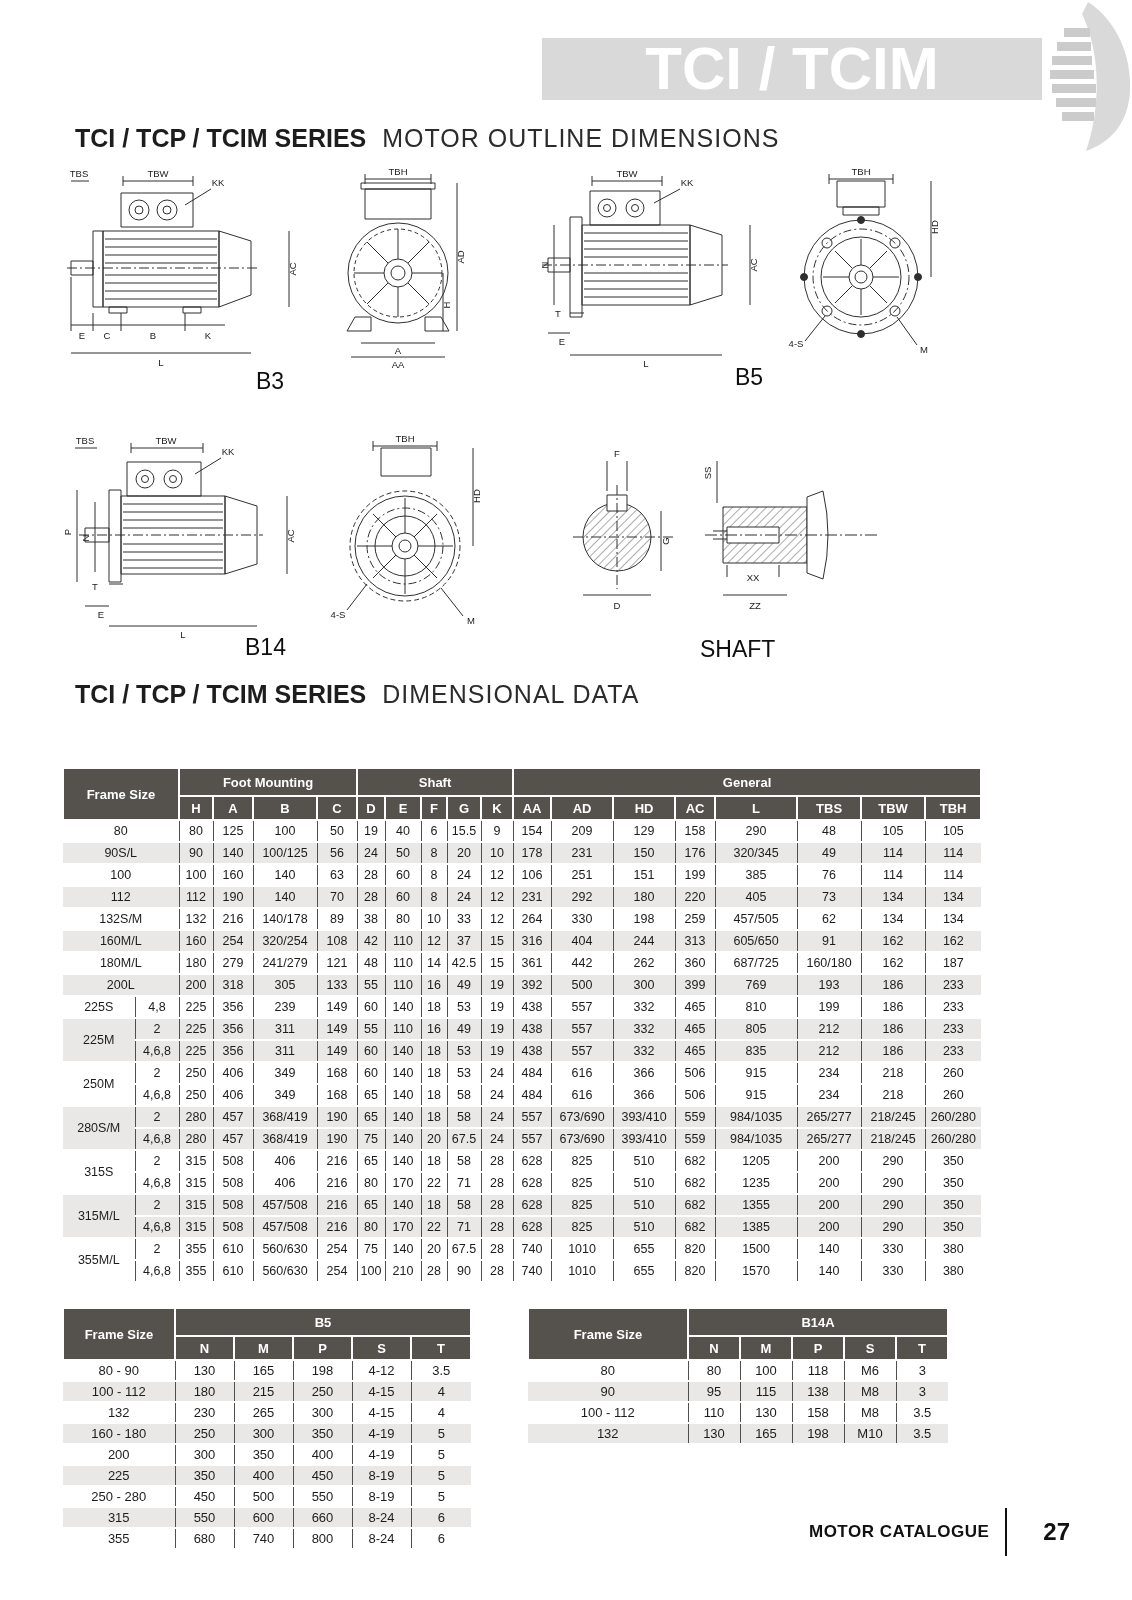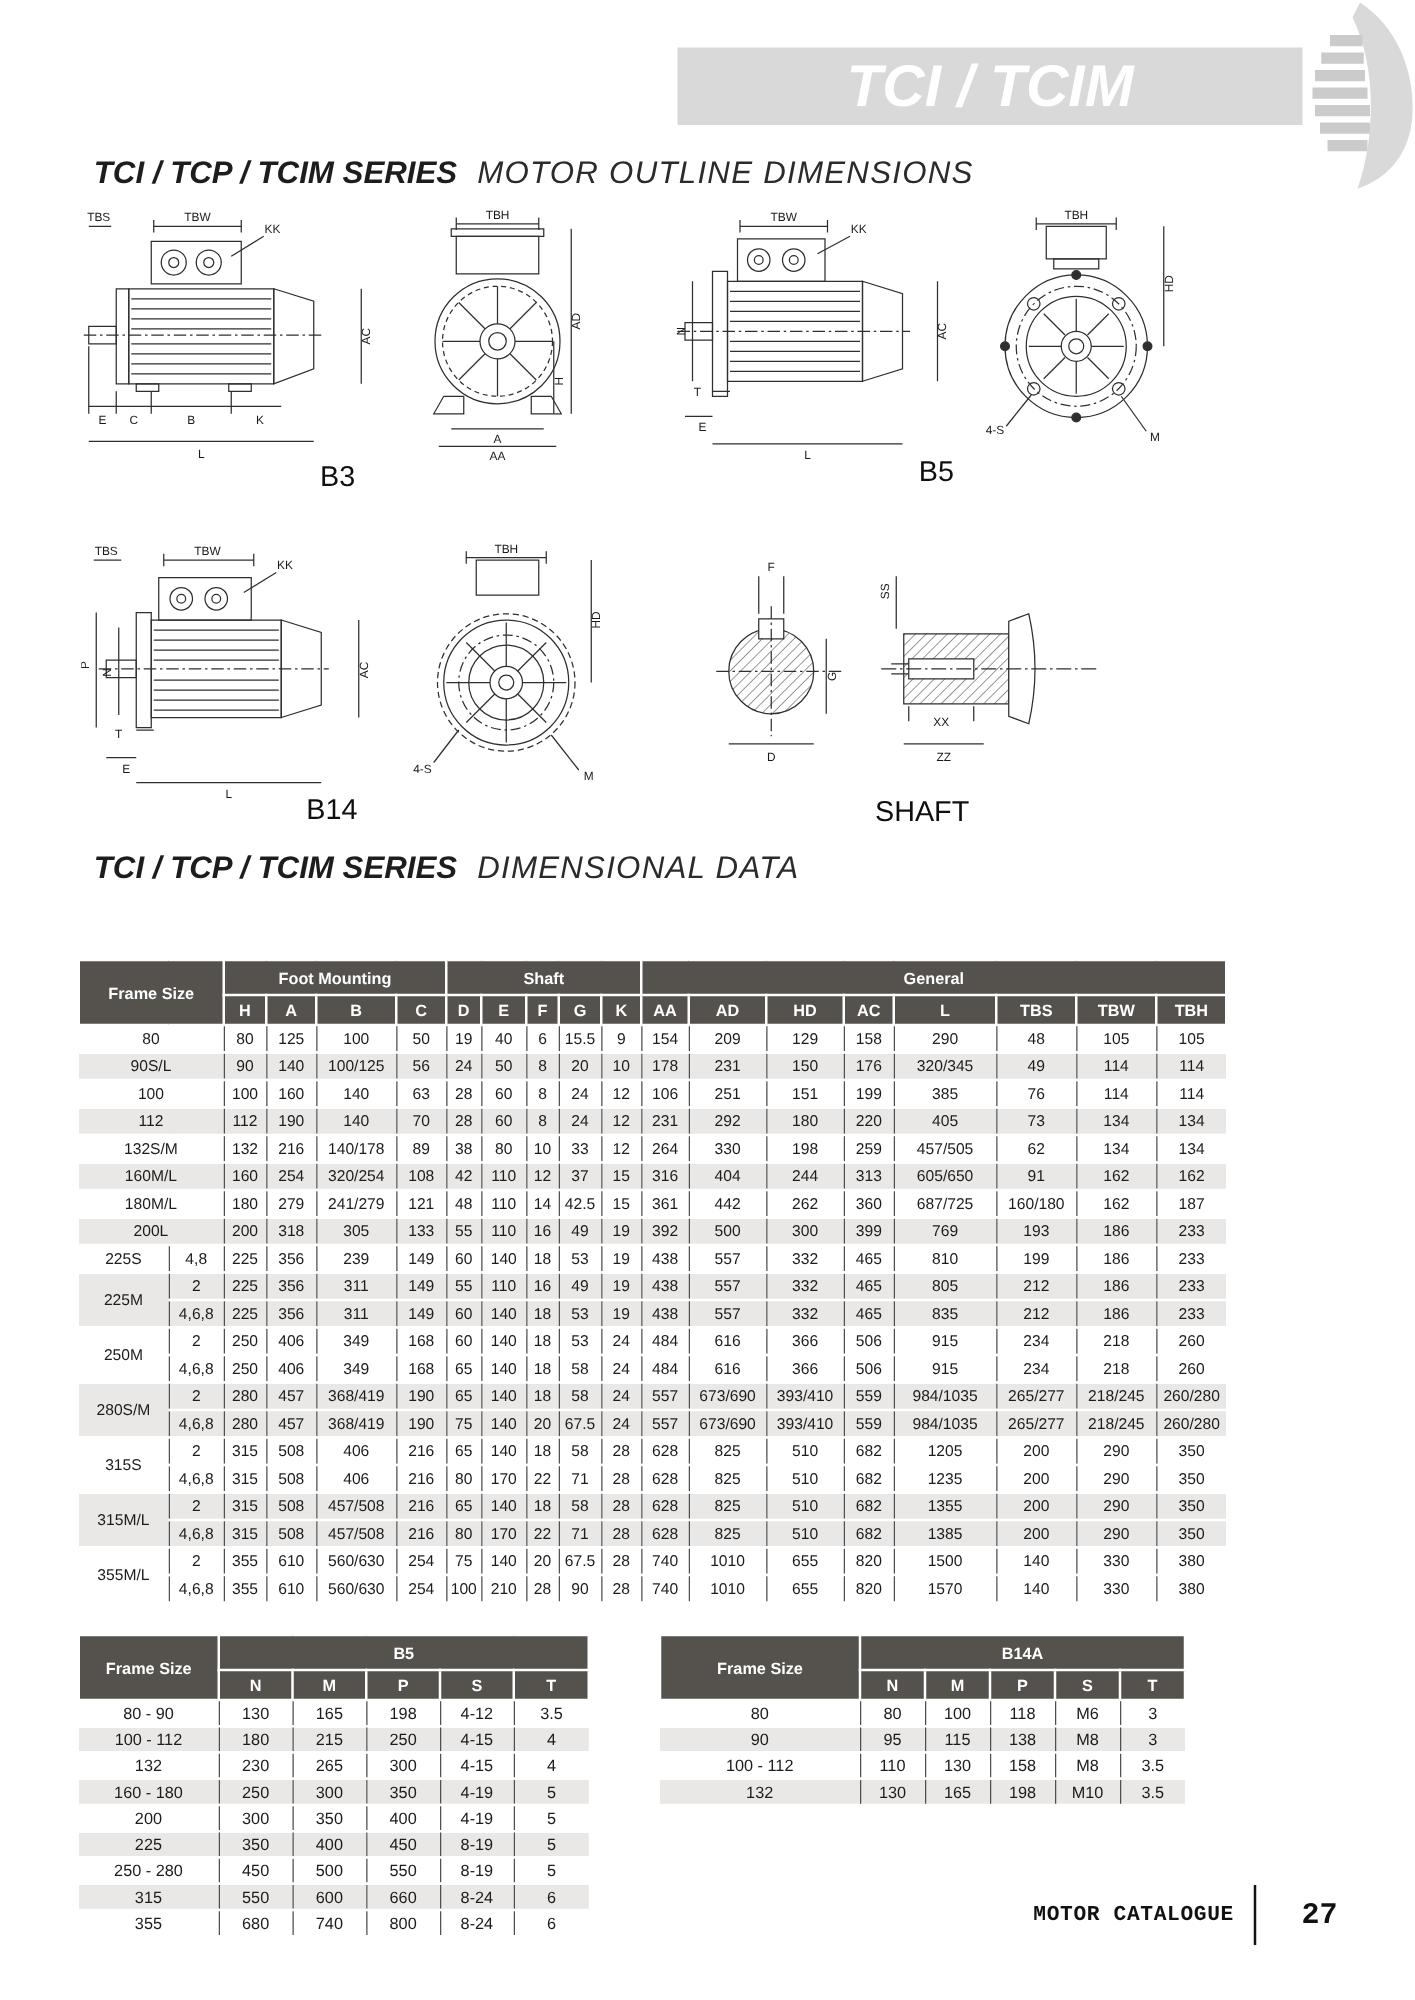--- a/index.html
+++ b/index.html
@@ -2,26 +2,26 @@
 <html><head>
 <meta charset="utf-8">
 <style>
   html,body { margin:0; padding:0; background:#fff; }
   .page { position:relative; width:1132px; height:1600px; background:#ffffff;
           font-family:"Liberation Sans", sans-serif; overflow:hidden; }
 
   
   .banner { position:absolute; left:542px; top:38px; width:500px; height:62px;
             background:#d9d9d9; display:flex; align-items:baseline; justify-content:center; }
-  .banner-bold { font-size:47px; font-weight:bold; color:#ffffff; letter-spacing:0px; line-height:62px;font-style:italic; }
+  .banner-bold { font-size:60px; font-weight:bold; color:#ffffff; letter-spacing:0px; line-height:62px; }
   .banner-italic { font-size:41px; font-style:italic; font-weight:400; color:#ffffff; margin-left:12px; letter-spacing:2px; }
   .logo { position:absolute; right:0; top:0; }
 
   
-  .sec-title { position:absolute; left:75px; font-size:25px; color:#1d1d1d; white-space:nowrap;font-style:italic; }
+  .sec-title { position:absolute; left:75px; font-size:25px; color:#1d1d1d; white-space:nowrap; }
   .sec-title .bold { font-weight:bold; letter-spacing:0px; }
   .sec-title .rest { font-weight:normal; margin-left:9px; color:#2b2b2b; letter-spacing:1px; }
   #title1 { top:124px; }
   #title2 { top:680px; }
 
   
   .draw { position:absolute; }
   .draw * { vector-effect:non-scaling-stroke; }
   .draw text { font-family:"Liberation Sans", sans-serif; font-size:9.5px; fill:#1a1a1a; }
   .caption { position:absolute; font-size:23px; font-weight:normal; color:#0f0f0f; }
@@ -38,21 +38,21 @@
                   padding:0; height:20px; line-height:20px; overflow:hidden; }
   .dim-table td:last-child { border-right:none; }
   .dim-table tr.shade td { background:#e9e8e6; }
   #main-table { left:62px; top:722px; width:918px; }
   #b5-table   { left:62px; top:1262px; width:408px; font-size:13px; }
   #b14a-table { left:527px; top:1262px; width:420px; font-size:13px; }
   #b5-table td, #b14a-table td { height:19px; line-height:19px; }
 
   
   .footer { position:absolute; left:640px; top:1506px; width:430px; height:52px;
-            display:flex; align-items:center;font-family:Liberation Mono, monospace; }
+            display:flex; align-items:center; }
   .footer-label { flex:1; text-align:right; font-weight:bold; font-size:17px;
                   letter-spacing:0.5px; color:#111; padding-right:16px; }
   .footer-divider { width:2px; height:48px; background:#111; }
   .footer-page { font-size:24px; font-weight:bold; padding-left:16px; color:#111;margin-left:20px; }
 </style>
 </head>
 <body>
 
 <div class="page">
 

